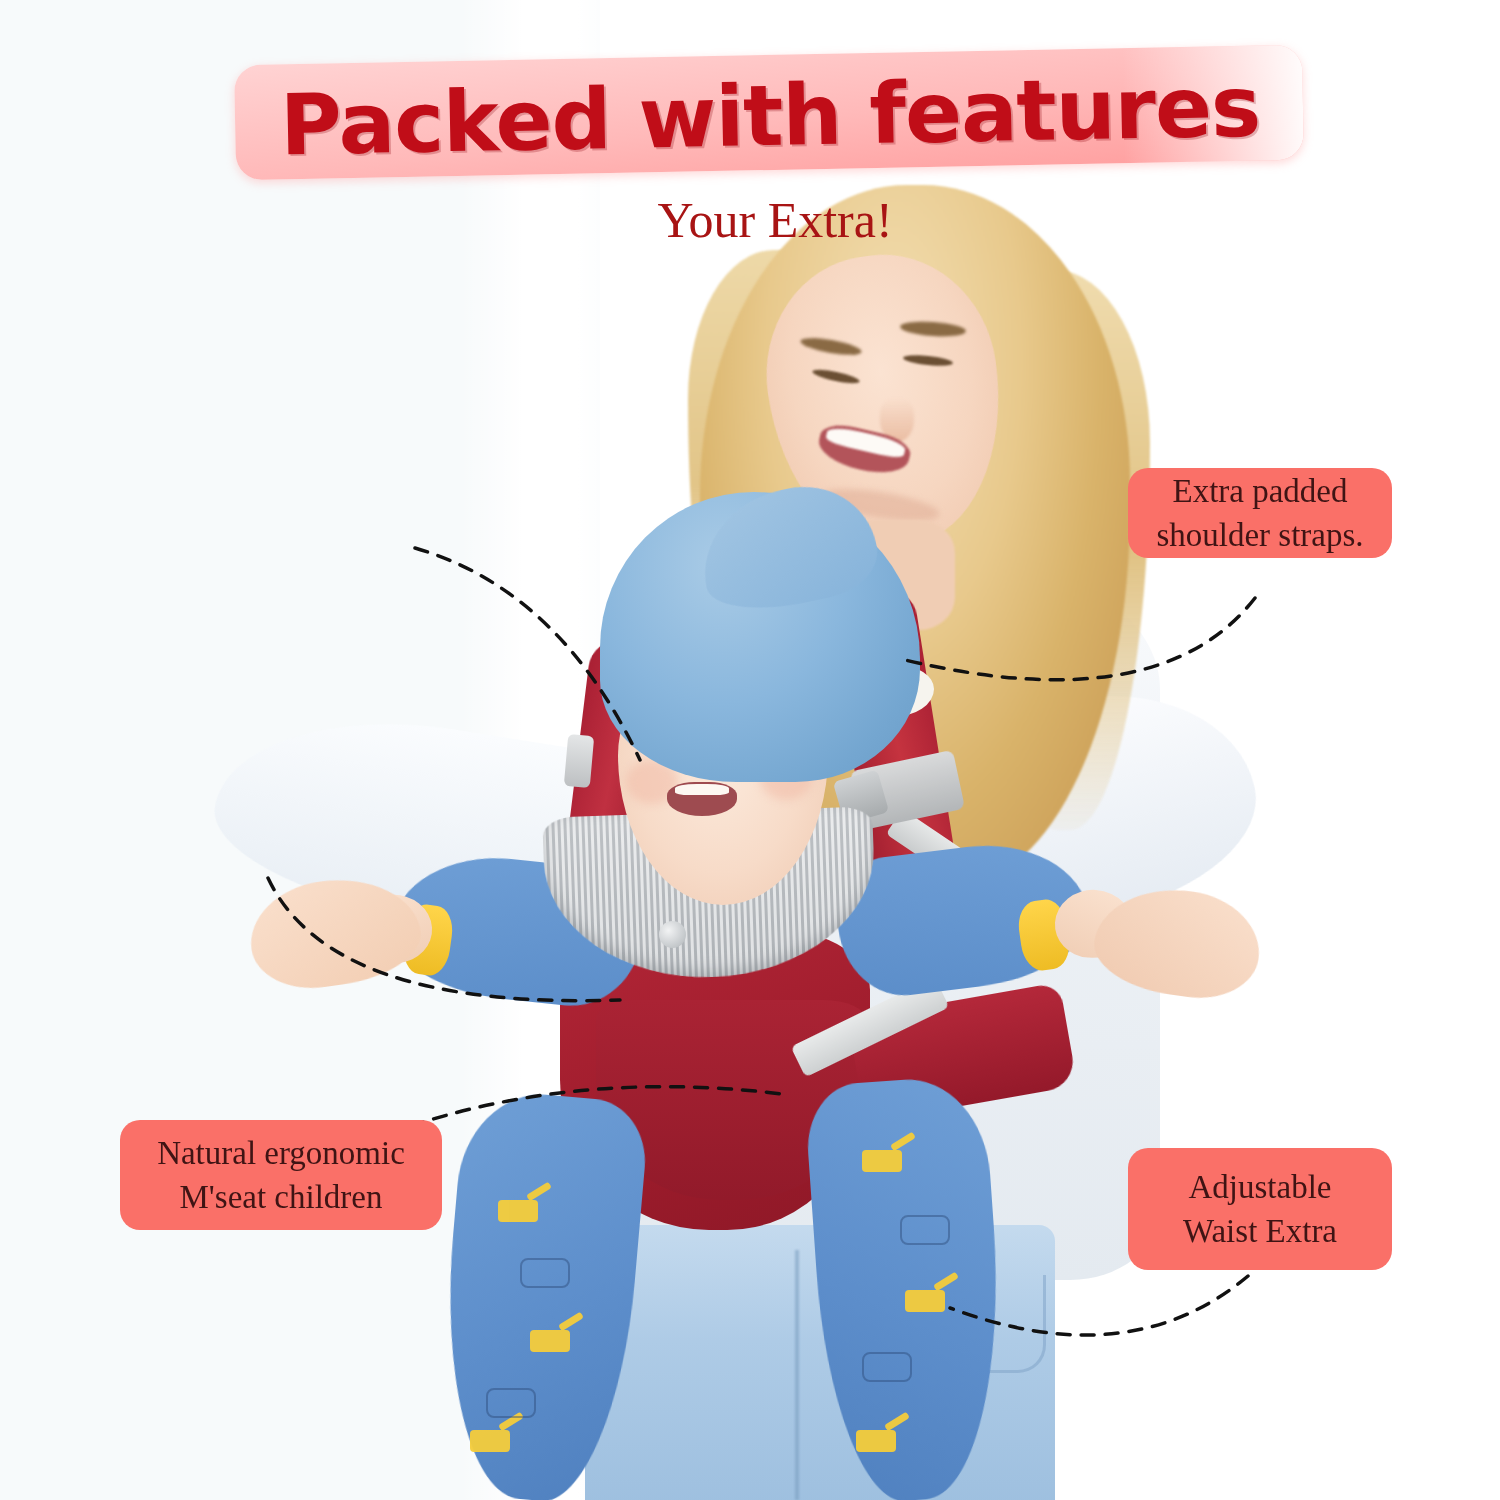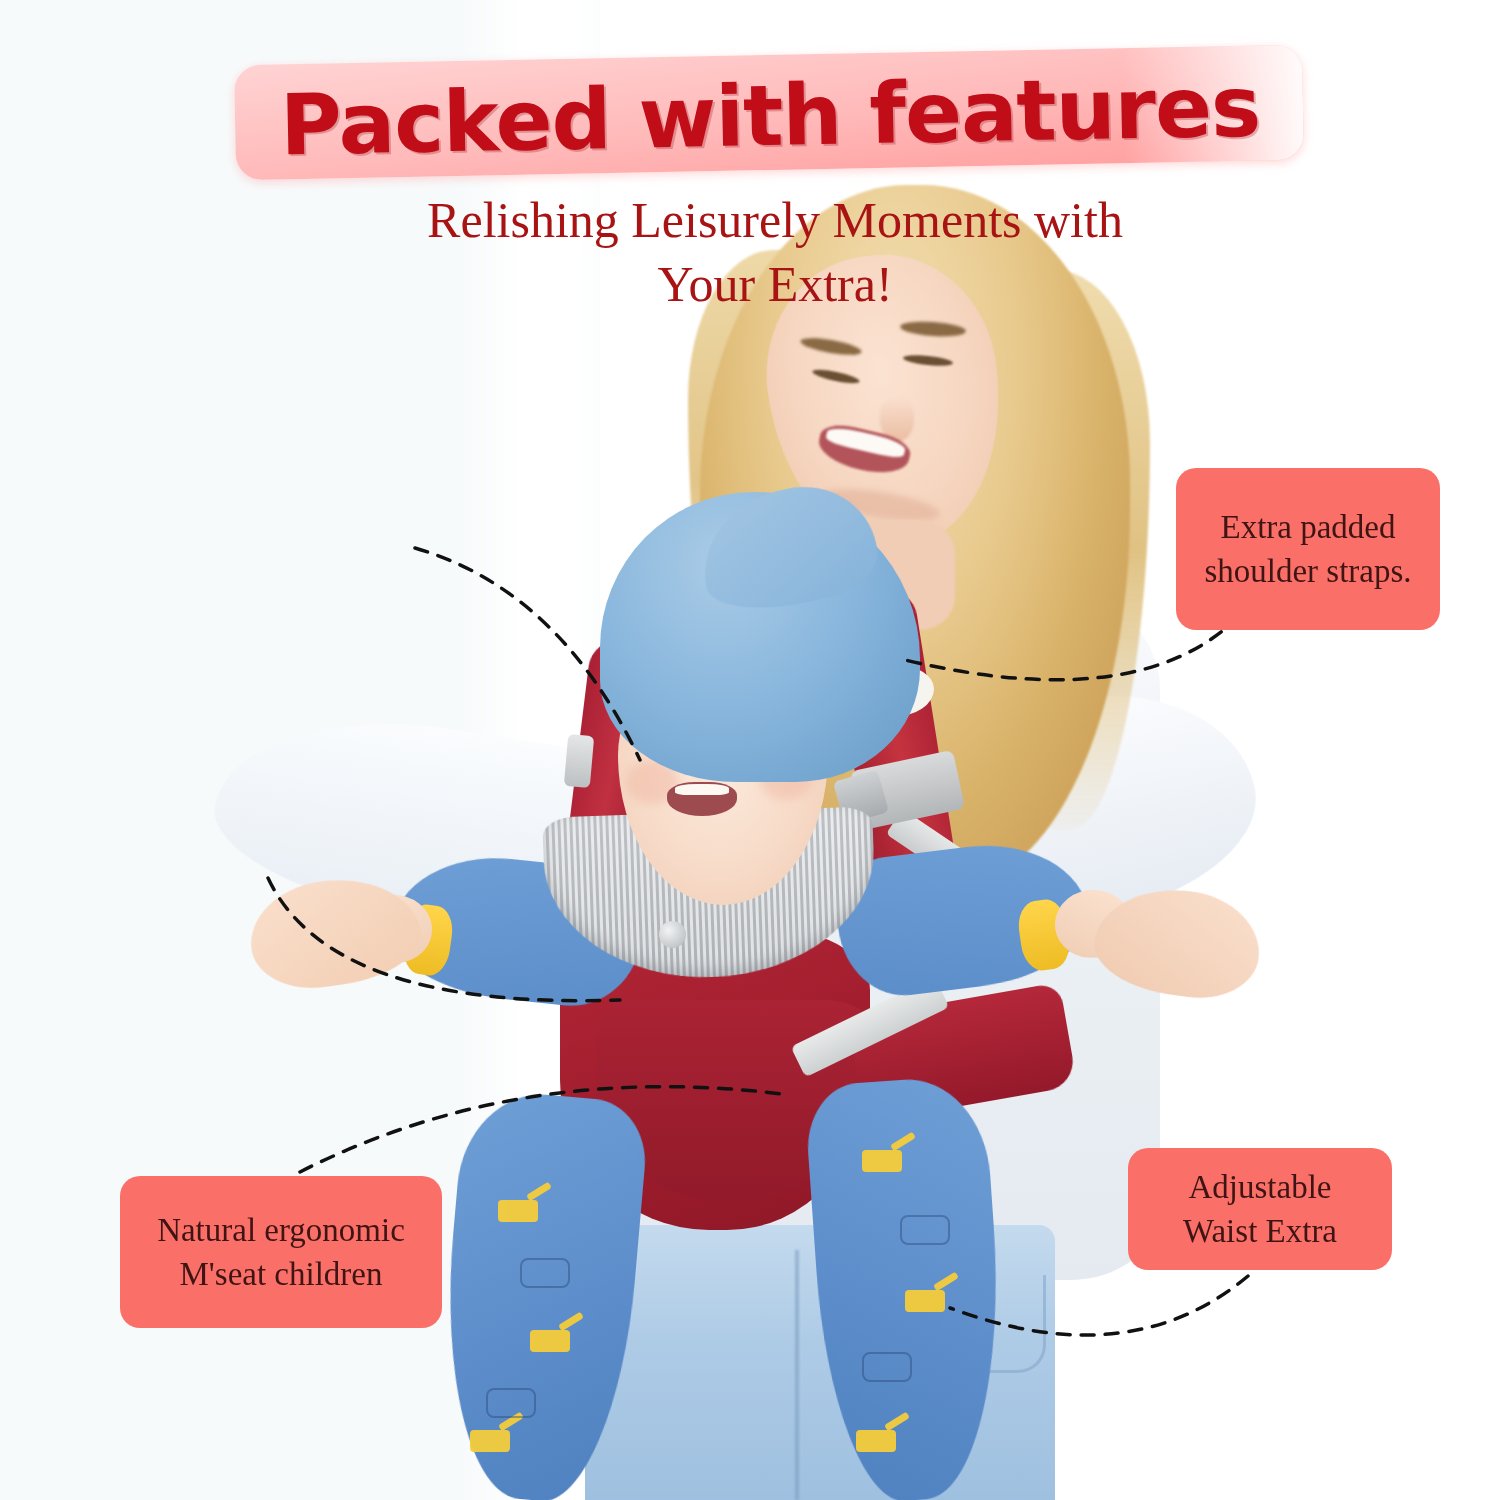--- a/index.html
+++ b/index.html
@@ -614,22 +614,22 @@
     line-height: 44px;
     text-align: center;
     display: flex;
     align-items: center;
     justify-content: center;
     padding: 0 14px;
     box-sizing: border-box;
   }
   #callout-weight      { left: 143px; top: 479px;  width: 270px; height: 124px; }
   #callout-head        { left: 123px; top: 757px;  width: 278px; height: 122px; }
-  #callout-mseat       { left: 120px; top: 1176px; width: 322px; height: 152px; font-family: Liberation Serif, serif; }
-  #callout-shoulder    { left: 1128px; top: 468px; width: 264px; height: 162px; margin-left: 48px; }
+  #callout-mseat       { left: 120px; top: 1120px; width: 322px; height: 110px; font-family: Liberation Serif, serif; }
+  #callout-shoulder    { left: 1128px; top: 468px; width: 264px; height: 90px; }
   #callout-waist       { left: 1128px; top: 1148px;width: 264px; height: 122px; justify-content: center; }
 
   
   .connectors {
     position: absolute;
     left: 0; top: 0;
     width: 1500px; height: 1500px;
     pointer-events: none;
   }
 </style>
@@ -728,21 +728,20 @@
     <path d="M 1255 598 Q 1160 720 905 660" fill="none" stroke="#111" stroke-width="3.5" stroke-dasharray="13 11" stroke-linecap="round"></path>
     <path d="M 1248 1276 Q 1130 1375 950 1308" fill="none" stroke="#111" stroke-width="3.5" stroke-dasharray="13 11" stroke-linecap="round"></path>
   </svg>
 
   <div class="title-banner">
     <div class="fade-r"></div>
   </div>
   <div class="title-text">Packed with features</div>
 
   <div class="subtitle">
-    <div>Relishing Leisurely Moments with</div>
     <div>Your Extra!</div>
   </div>
 
 
 
   <div class="callout" id="callout-mseat">
     <div>
       <div>Natural ergonomic</div>
       <div>M'seat children</div>
     </div>

